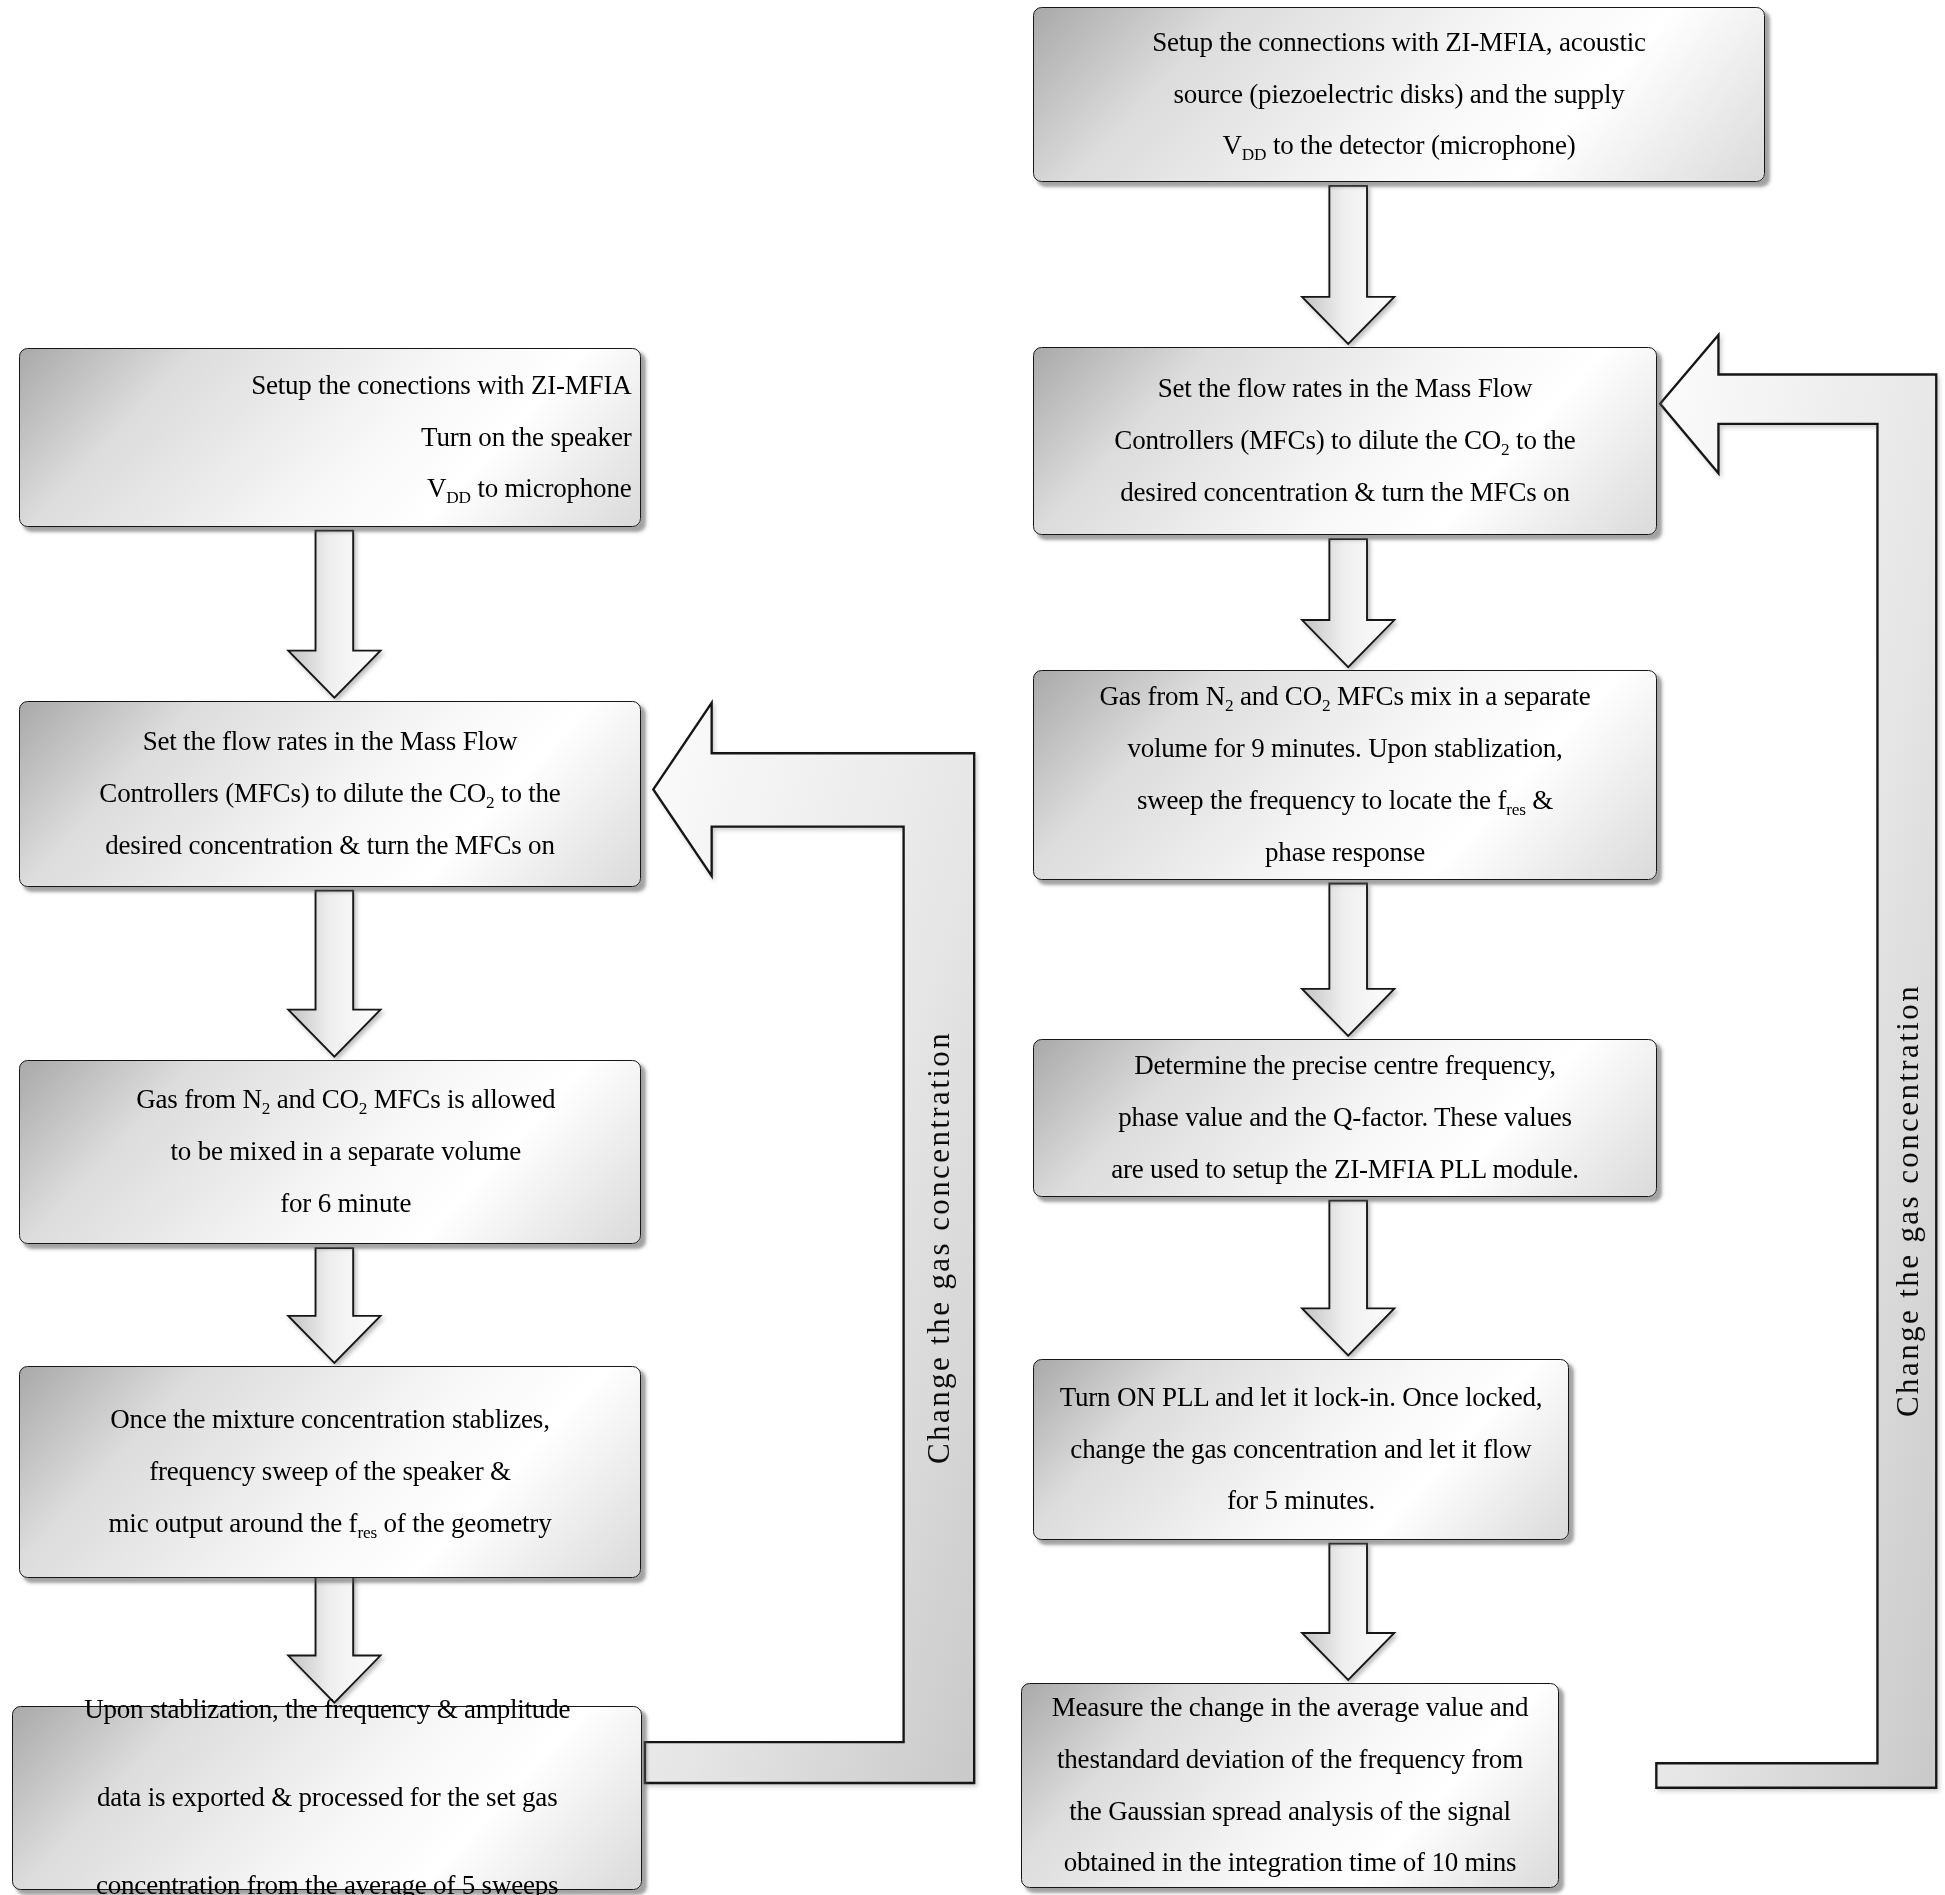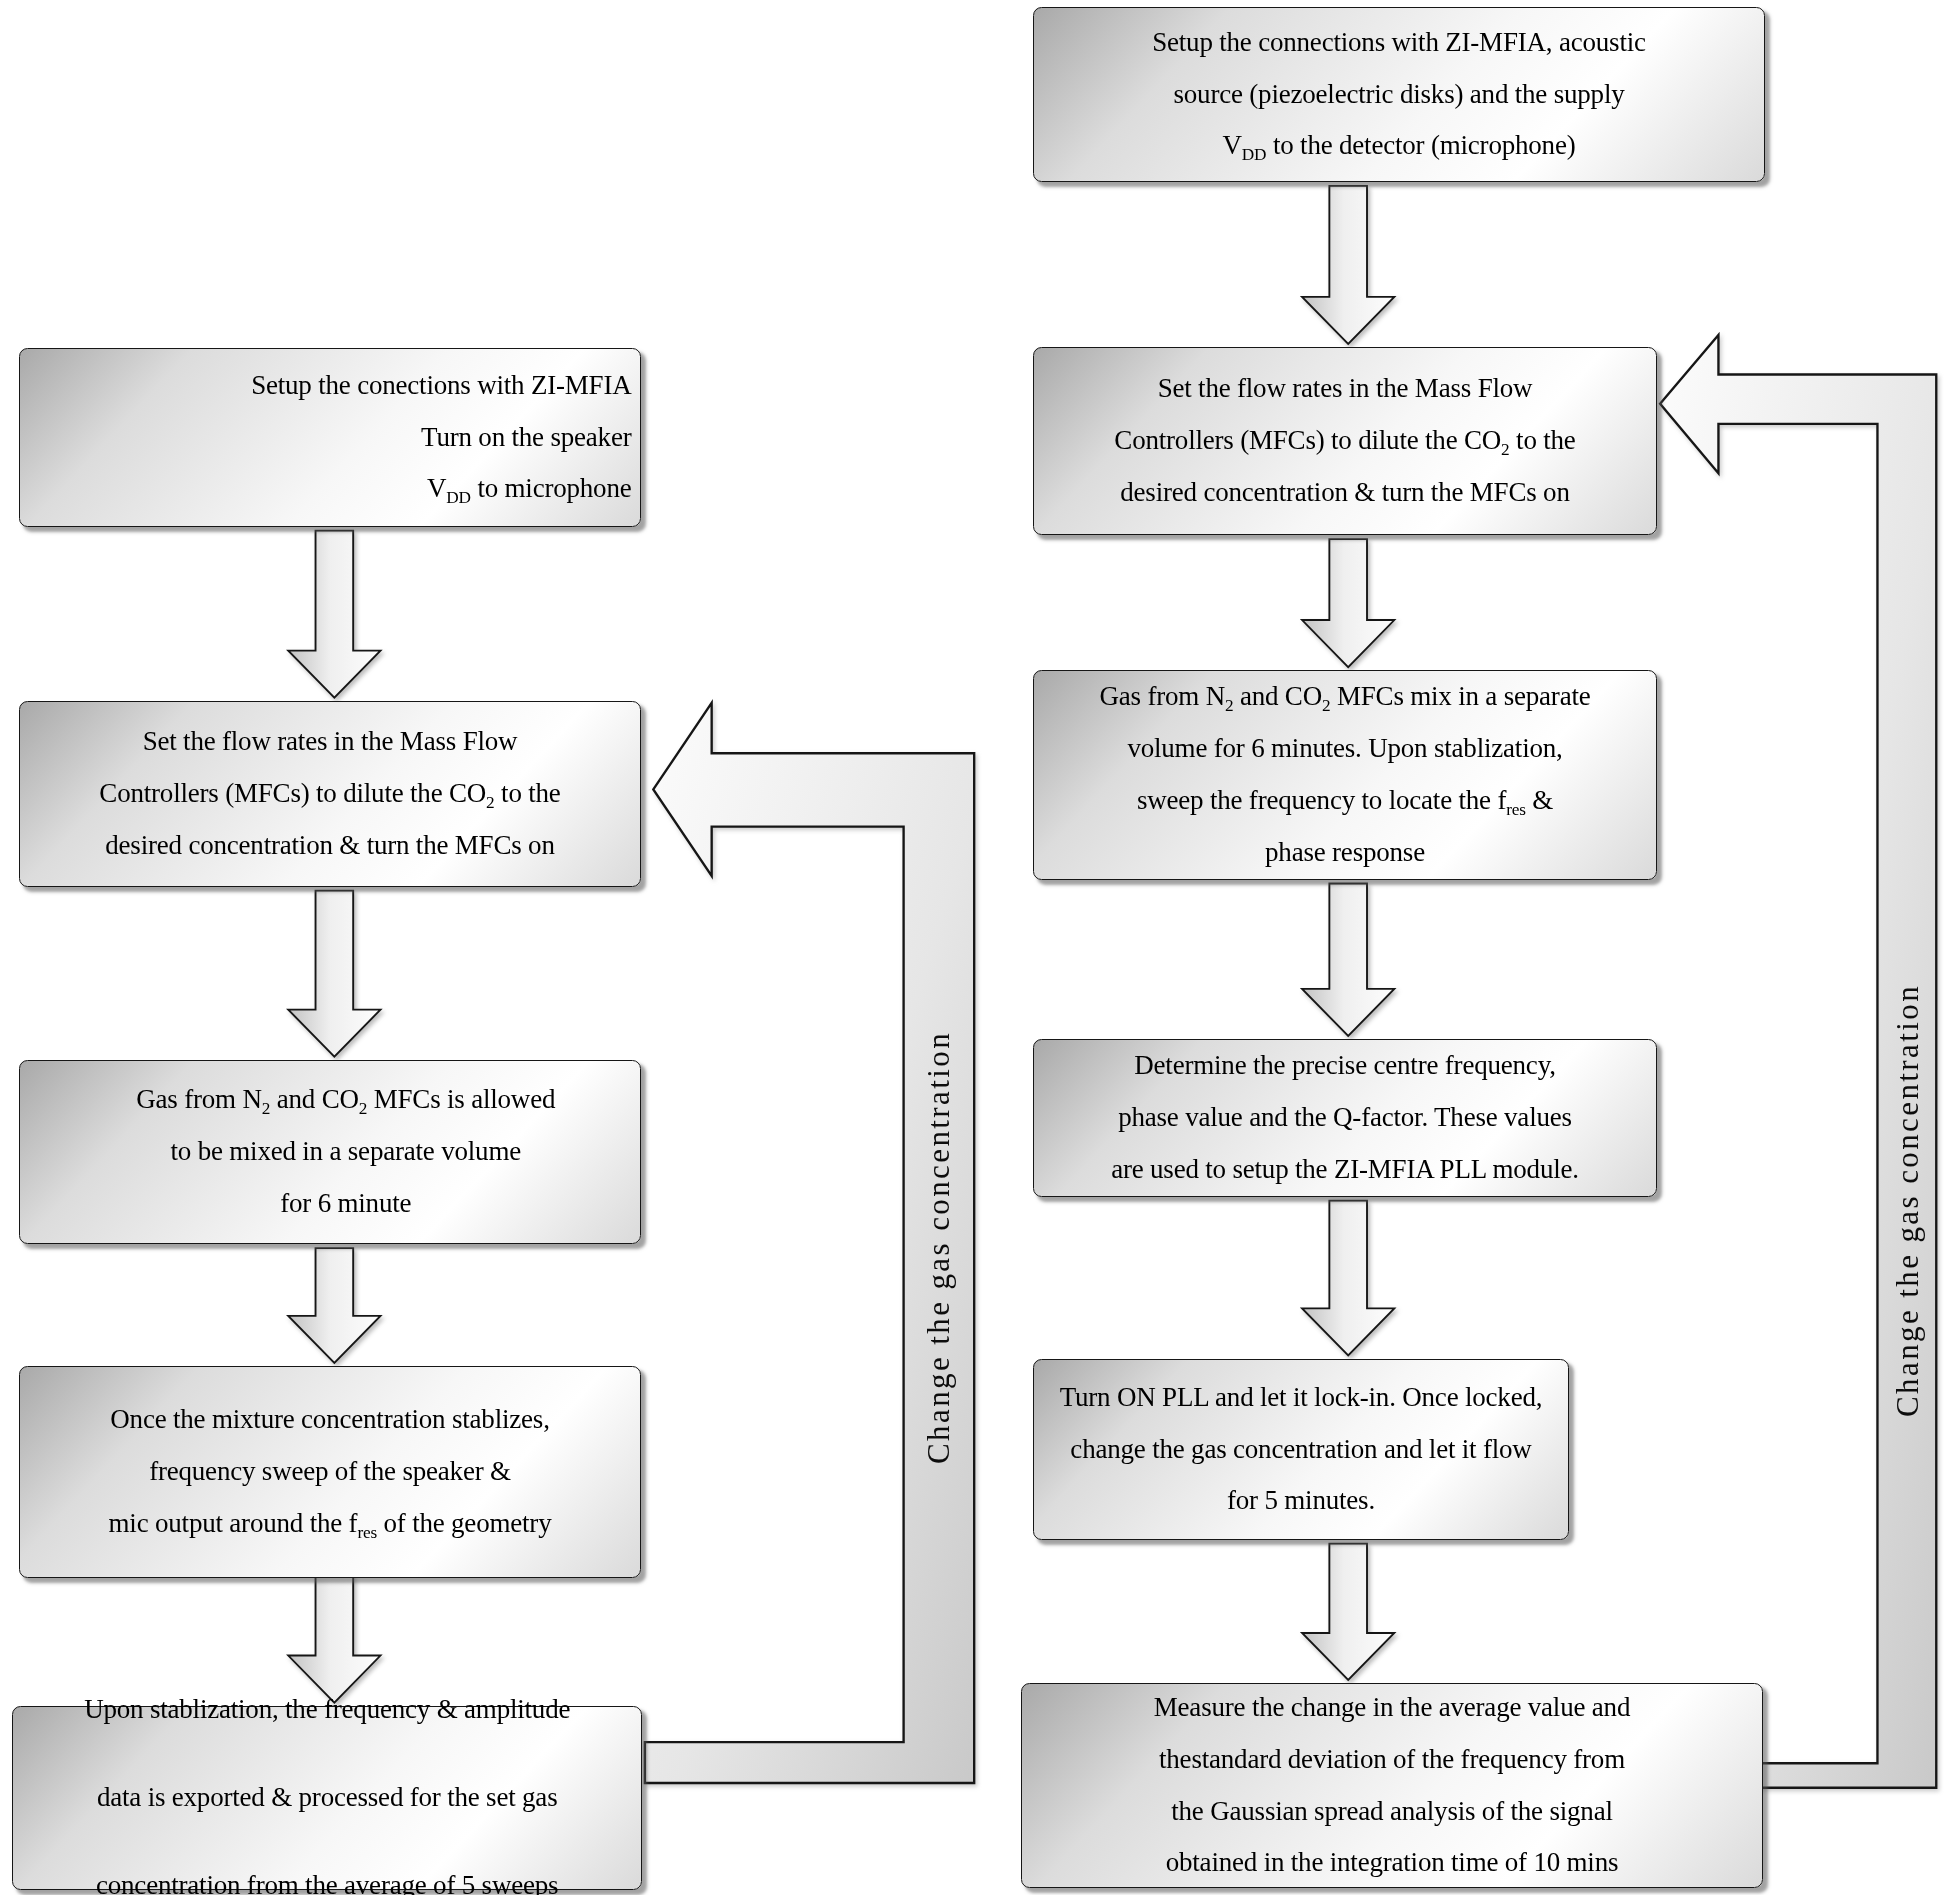--- a/index.html
+++ b/index.html
@@ -42,21 +42,21 @@
   #bL2{left:19px;  top:701px; width:622px; height:186px;}
   #bL3{left:19px;  top:1060px; width:622px; height:184px;padding-left:40px;}
   #bL4{left:19px;  top:1366px; width:622px; height:212px;}
   #bL5{left:12.2px;  top:1706px; width:630px; height:184px;gap:36px;}
   
   #bR1{left:1033px;top:7px;   width:732px; height:175px;}
   #bR2{left:1033px;top:347px;  width:624px; height:188px;}
   #bR3{left:1033px;top:670px; width:624px; height:210px;}
   #bR4{left:1033px;top:1039px; width:624px; height:158px;}
   #bR5{left:1033px;top:1359px; width:536px; height:181px;align-items:center;}
-  #bR6{left:1021px;top:1683px; width:742px; height:205px;}
+  #bR6{left:1021px;top:1683px; width:538px; height:205px;}
 
   .loop-label{
     position:absolute;
     writing-mode:vertical-rl;
     transform:rotate(180deg);
     display:flex;
     align-items:center;
     justify-content:center;
     font-size:31px;
     letter-spacing:2.4px;
@@ -132,21 +132,21 @@
       <div class="line">source (piezoelectric disks) and the supply</div>
       <div class="line">V<sub>DD</sub> to the detector (microphone)</div>
     </div>
   <div class="box" id="bR2">
       <div class="line">Set the flow rates in the Mass Flow</div>
       <div class="line">Controllers (MFCs) to dilute the CO<sub>2</sub> to the</div>
       <div class="line">desired concentration &amp; turn the MFCs on</div>
     </div>
   <div class="box" id="bR3">
       <div class="line">Gas from N<sub>2</sub> and CO<sub>2</sub> MFCs mix in a separate</div>
-      <div class="line">volume for 6 minutes. Upon stablization,</div>
+      <div class="line">volume for 9 minutes. Upon stablization,</div>
       <div class="line">sweep the frequency to locate the f<sub>res</sub>  &amp;</div>
       <div class="line">phase response</div>
     </div>
   <div class="box" id="bR4">
       <div class="line">Determine the precise centre frequency,</div>
       <div class="line">phase value and the Q-factor. These values</div>
       <div class="line">are used to setup the ZI-MFIA PLL module.</div>
     </div>
   <div class="box" id="bR5">
       <div class="line">Turn ON PLL and let it lock-in. Once locked,</div>

